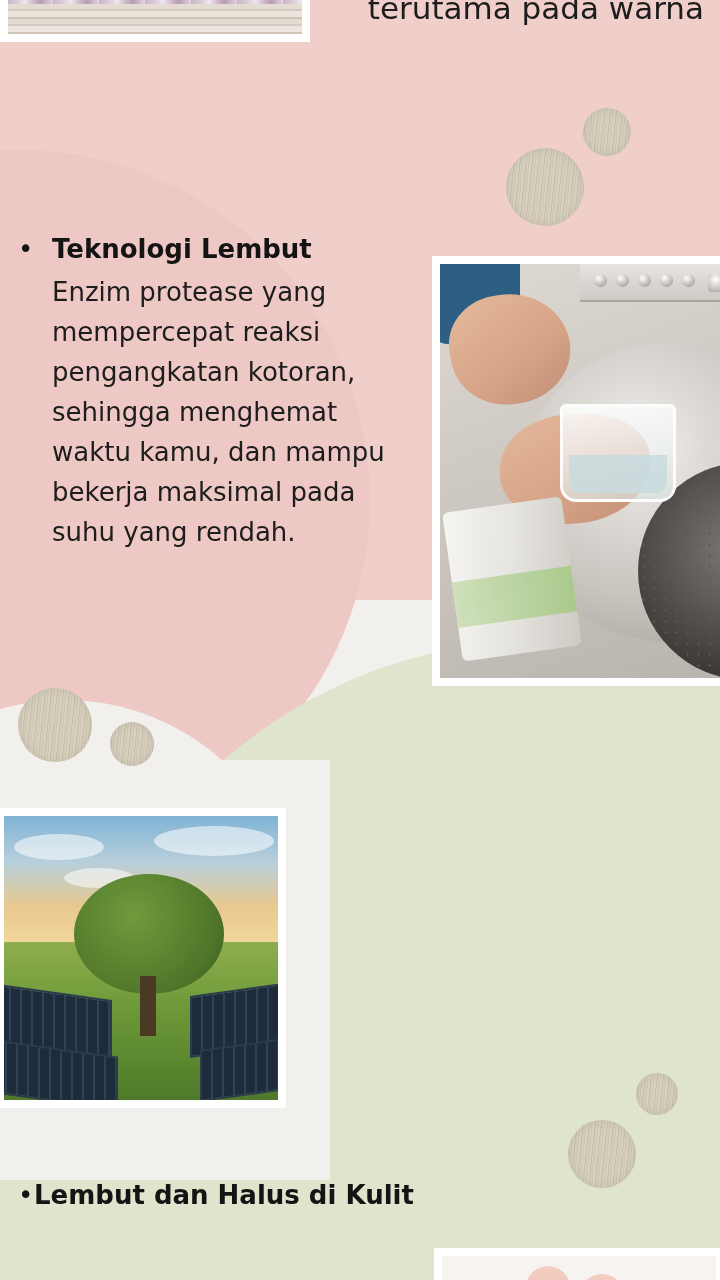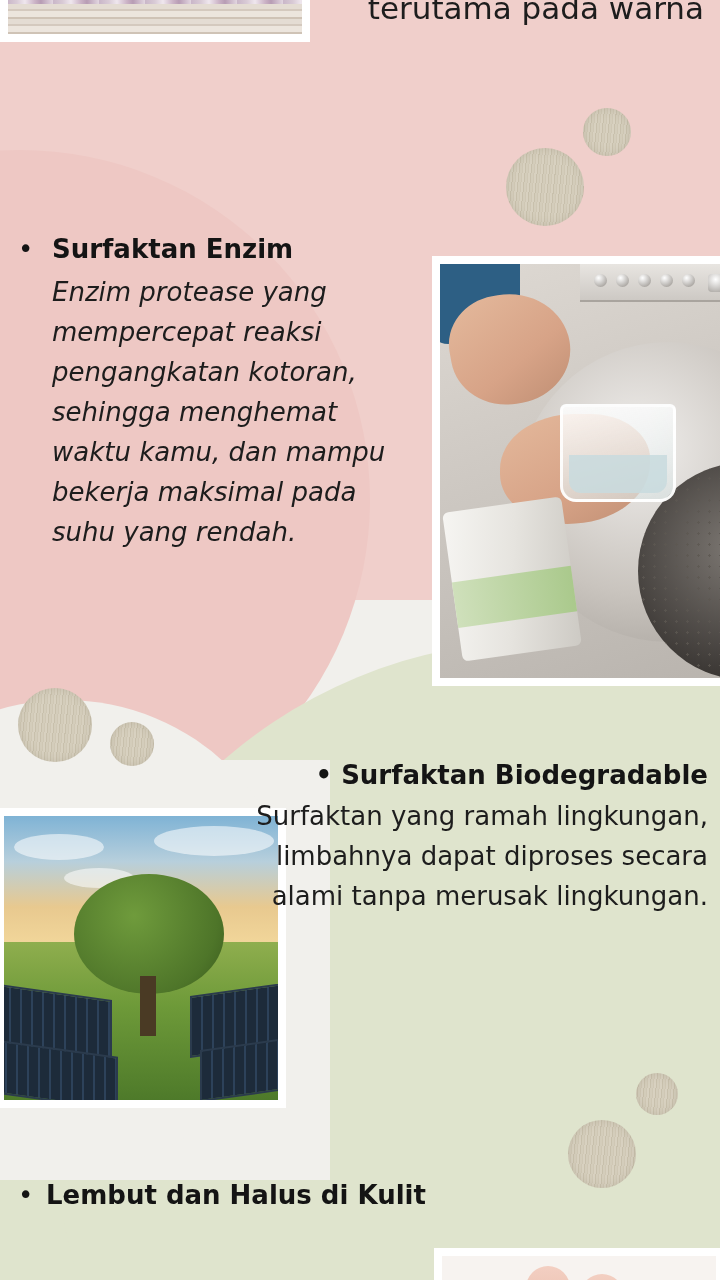--- a/index.html
+++ b/index.html
@@ -260,27 +260,27 @@
   }
   .dot {
     position: absolute;
     font-size: 26px;
     line-height: 34px;
     color: #141414;
   }
 
   .sec1 { left: 18px; top: 232px; width: 400px; }
   .sec1 .bullet-head { margin-left: 34px; }
-  .sec1 .bullet-body { margin-left: 34px; margin-top: 6px; font-style: italic; }
+  .sec1 .bullet-body { margin-left: 34px; margin-top: 6px; }
 
   .sec2 { left: 238px; top: 758px; width: 470px; text-align: right; }
   .sec2 .bullet-body { margin-top: 4px; }
 
   .sec3 { left: 18px; top: 1178px; width: 420px; }
-  .sec3 .bullet-head { margin-left: 28px; }
+  .sec3 .bullet-head { margin-left: 16px; }
   .sec3 .bullet-body { margin-left: 34px; margin-top: 4px; }
 </style>
 </head>
 <body>
 
 <div class="page">
 
   <div class="bg-pink-top"></div>
   <div class="bg-white-mid"></div>
   <div class="bg-pink-blob"></div>
@@ -330,48 +330,41 @@
           <div class="cup-liquid"></div>
         </div>
       <div class="bottle">
           <div class="bottle-label"></div>
         </div>
     </div>
   </div>
 
   <div class="txt sec1">
     <span class="dot" style="left:0;top:0;">•</span>
-    <div class="bullet-head">Surfaktan Enzim</div>
+    <div class="bullet-head">Teknologi Lembut</div>
     <div class="bullet-body">Enzim protease yang mempercepat reaksi pengangkatan kotoran, sehingga menghemat waktu kamu, dan mampu bekerja maksimal pada suhu yang rendah.</div>
   </div>
 
   <div class="photo ph-solar">
     <div class="inner">
       <div class="solar-sky"></div>
       <div class="solar-cloud" style="left:10px;top:18px;width:90px;height:26px;"></div>
       <div class="solar-cloud" style="left:150px;top:10px;width:120px;height:30px;"></div>
       <div class="solar-cloud" style="left:60px;top:52px;width:70px;height:20px;"></div>
       <div class="solar-ground"></div>
       <div class="solar-sun"></div>
       <div class="tree-crown"></div>
       <div class="tree-trunk"></div>
       <div class="panel panel-l1"></div>
       <div class="panel panel-l2"></div>
       <div class="panel panel-r1"></div>
       <div class="panel panel-r2"></div>
     </div>
   </div>
 
-  <div class="txt sec2">
-    <div class="bullet-head">
-      <span>•</span>
-      <span>Surfaktan Biodegradable</span>
-    </div>
-    <div class="bullet-body">Surfaktan yang ramah lingkungan, limbahnya dapat diproses secara alami tanpa merusak lingkungan.</div>
-  </div>
 
   <div class="txt sec3">
     <span class="dot" style="left:0;top:0;">•</span>
     <div class="bullet-head">Lembut dan Halus di Kulit</div>
   </div>
 
   <div class="photo ph-hands">
     <div class="inner">
       <div class="hands-bg"></div>
 

